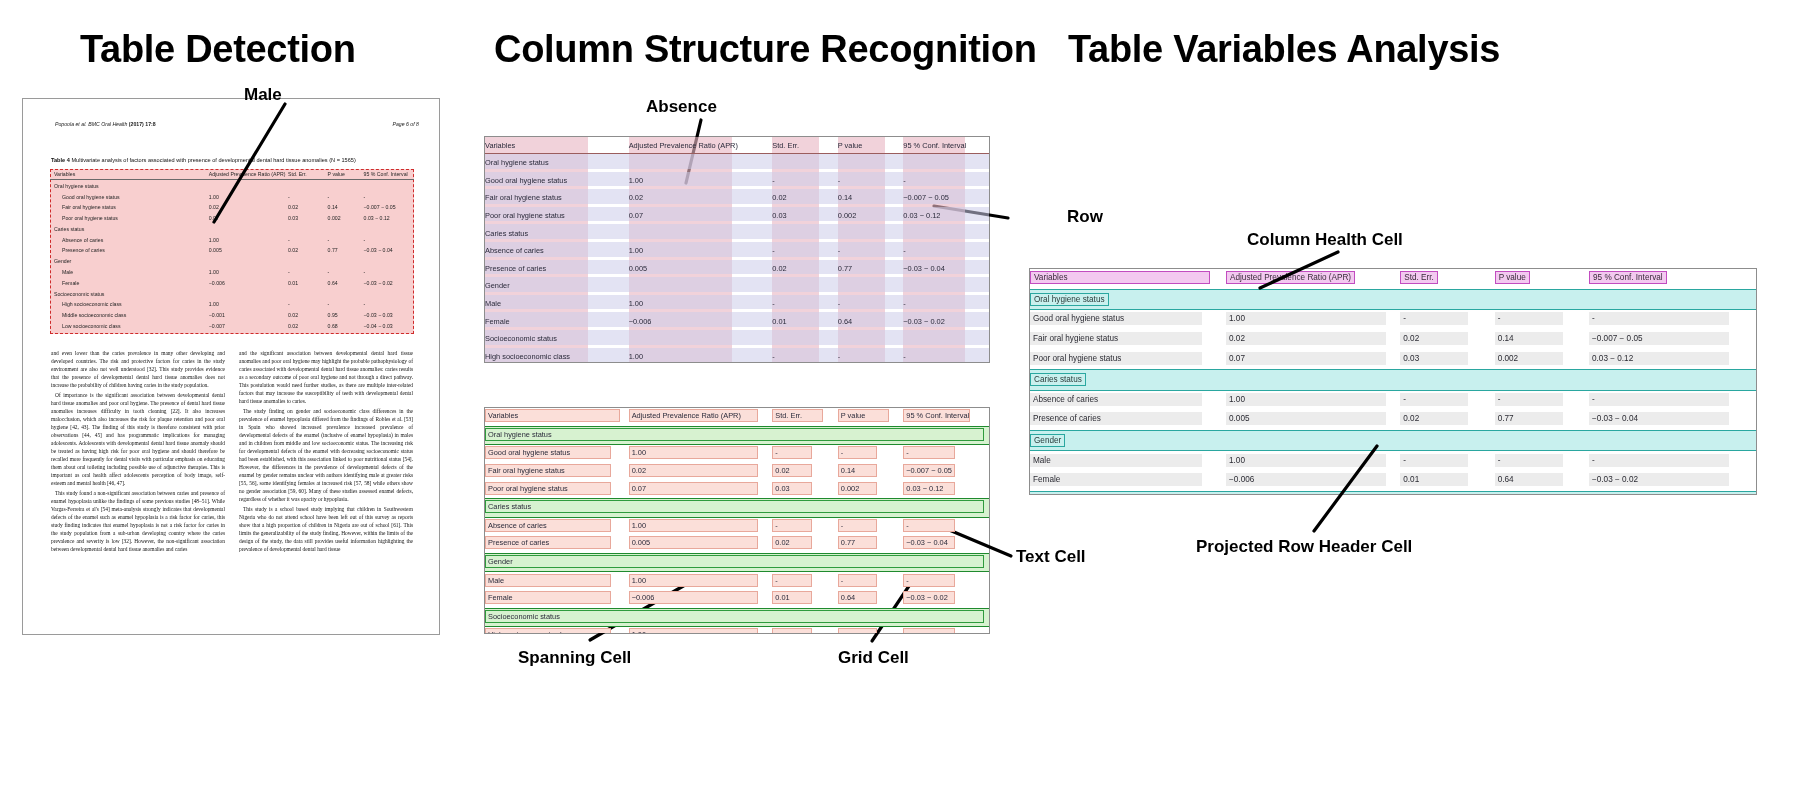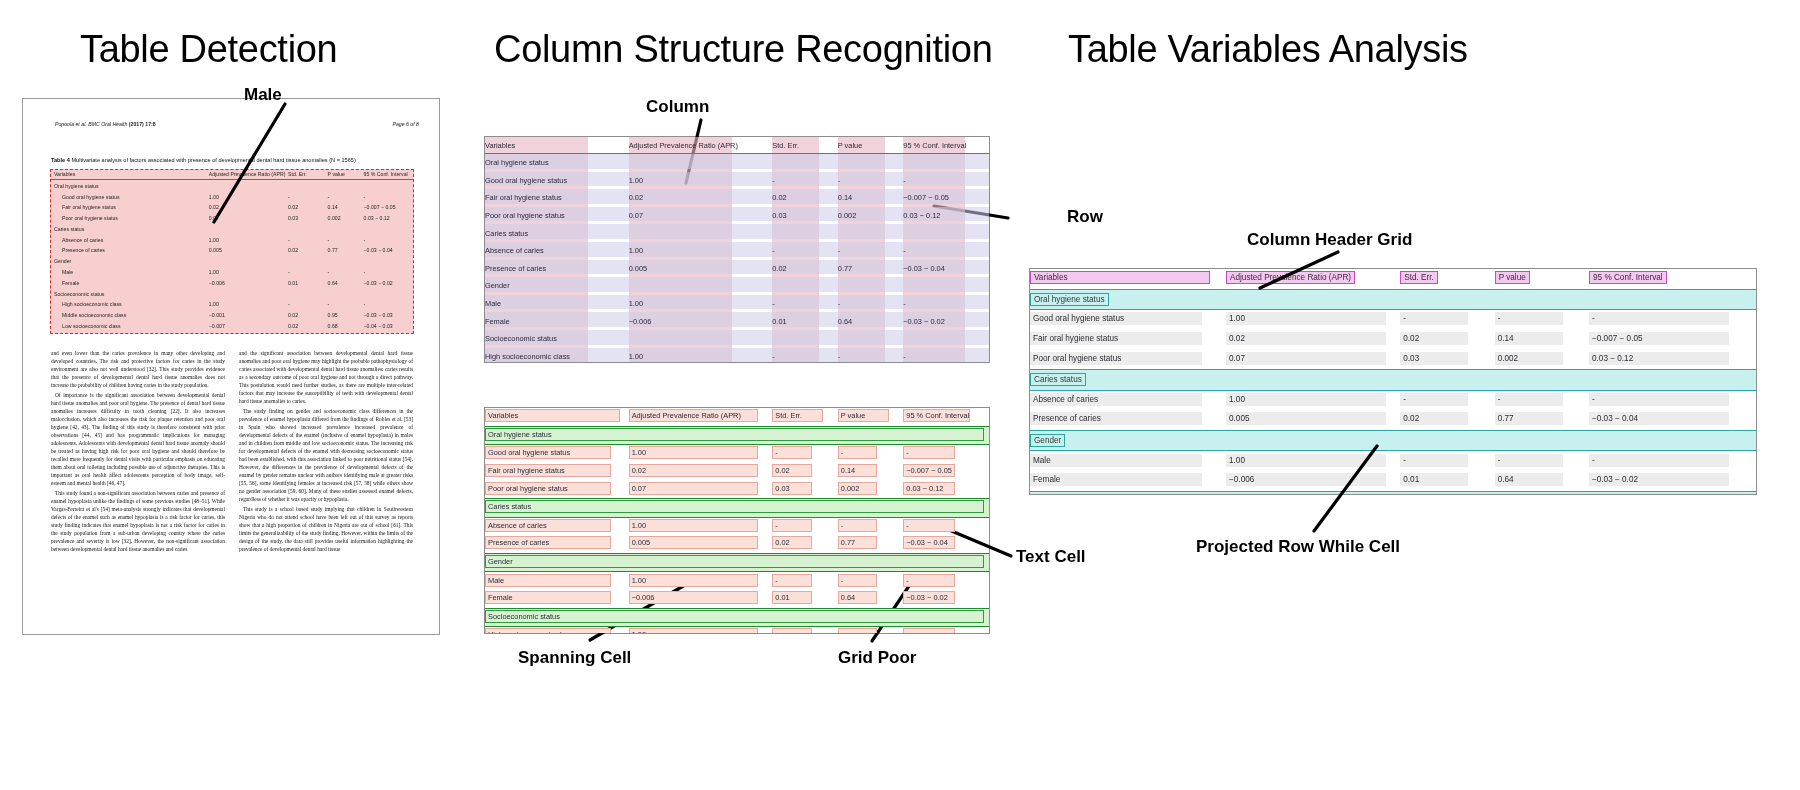--- a/index.html
+++ b/index.html
@@ -5,21 +5,21 @@
   html,body{margin:0;padding:0;}
   body{
     width:1800px;height:790px;
     background:#ffffff;
     font-family:"Liberation Sans", sans-serif;
     position:relative;
     overflow:hidden;
   }
   .panel-title{
     position:absolute;
-    font-weight:normal;
+    font-weight:bold;
     color:#000;
     white-space:nowrap;
     letter-spacing:-0.3px;
   }
   #title-detection{ left:80px;  top:28px; font-size:38px; }
   #title-structure{ left:494px; top:28px; font-size:38px; }
   #title-functional{ left:1068px;top:28px; font-size:38px; }
 
   .anno-label{
     position:absolute;
@@ -595,27 +595,27 @@
           <td class="fc4 fpad0"><span class="greycell" style="width: 84%;">−0.03 − 0.02</span></td>
         </tr>
         <tr class="projrow">
           <td colspan="5" class="fpad0"><span class="projbox">Socioeconomic status</span></td>
         </tr>
       </tbody>
   </table>
 </div>
 
 <div class="anno-label" style="left:244px;  top:85px;">Male</div>
-<div class="anno-label" style="left:646px;  top:97px;">Column</div>
+<div class="anno-label" style="left:646px;  top:97px;">Absence</div>
 <div class="anno-label" style="left:1067px; top:207px;">Row</div>
 <div class="anno-label" style="left:1016px; top:547px;">Text Cell</div>
 <div class="anno-label" style="left:518px;  top:648px;">Spanning Cell</div>
-<div class="anno-label" style="left:838px;  top:648px;">Grid Poor</div>
-<div class="anno-label" style="left:1247px; top:230px;">Column Header Grid</div>
-<div class="anno-label" style="left:1196px; top:537px;">Projected Row While Cell</div>
+<div class="anno-label" style="left:838px;  top:648px;">Grid Cell</div>
+<div class="anno-label" style="left:1247px; top:230px;">Column Health Cell</div>
+<div class="anno-label" style="left:1196px; top:537px;">Projected Row Header Cell</div>
 
 <svg class="anno-svg" viewBox="0 0 1800 790">
   <g stroke="#000" stroke-width="3.2" fill="none" stroke-linecap="round">
     <line x1="285" y1="104" x2="214" y2="222"></line>
     <line x1="701" y1="120" x2="686" y2="183"></line>
     <line x1="1008" y1="218" x2="934" y2="206"></line>
     <line x1="1011" y1="556" x2="935" y2="524"></line>
     <line x1="590" y1="640" x2="685" y2="585"></line>
     <line x1="872" y1="641" x2="915" y2="577"></line>
     <line x1="1338" y1="252" x2="1260" y2="288"></line>

